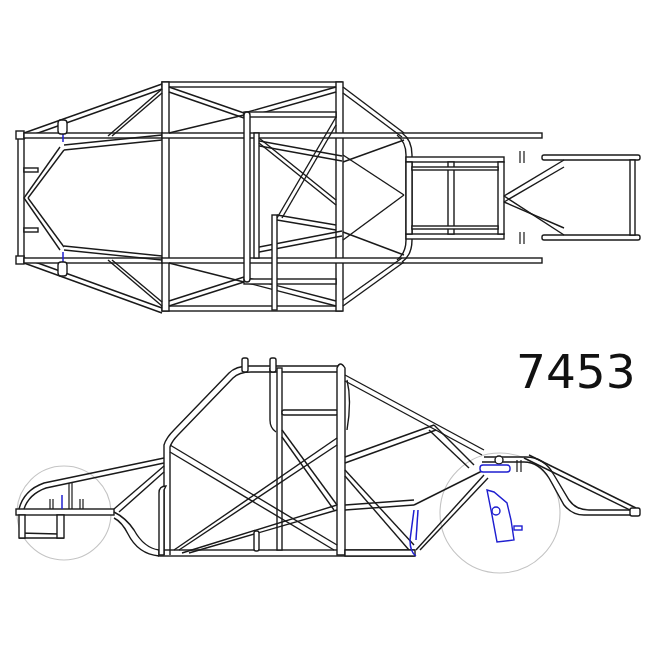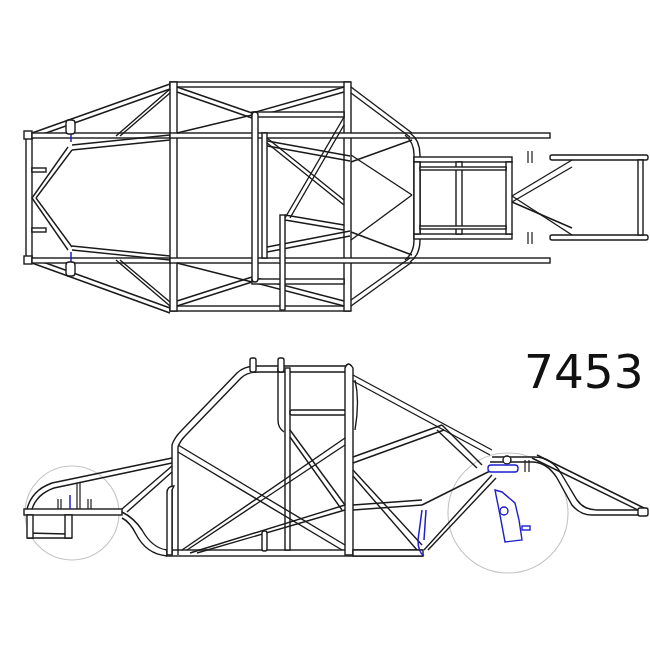--- a/index.html
+++ b/index.html
@@ -1,18 +1,18 @@
 <!DOCTYPE html>
 <html><head>
 <meta charset="utf-8">
 <style>
   html, body { margin: 0; padding: 0; background: #ffffff; }
   body { width: 650px; height: 650px; position: relative; overflow: hidden;
          font-family: "DejaVu Sans", sans-serif; }
-  #canvas { position: absolute; left: 12px; top: 0; width: 554px; height: 650px; }
+  #canvas { position: absolute; left: 4px; top: 0; width: 554px; height: 650px; }
   .tube { fill: #ffffff; stroke: #1a1a1a; stroke-width: 1.4; }
   .ln { stroke: #1a1a1a; stroke-width: 1.4; fill: none; }
   .ln2 { stroke: #1a1a1a; stroke-width: 1.2; fill: none; }
   .blue { stroke: #1f1fd0; stroke-width: 1.5; fill: none; }
   .bluefill { stroke: #1f1fd0; stroke-width: 1.4; fill: #ffffff; }
   .wheel { stroke: #c4c4c4; stroke-width: 1.1; fill: none; }
   .part-number {
     position: absolute; left: 512px; top: 348px;
     font-family: "DejaVu Sans", sans-serif; font-size: 47px; color: #111111;
     letter-spacing: 0px; line-height: 1;

